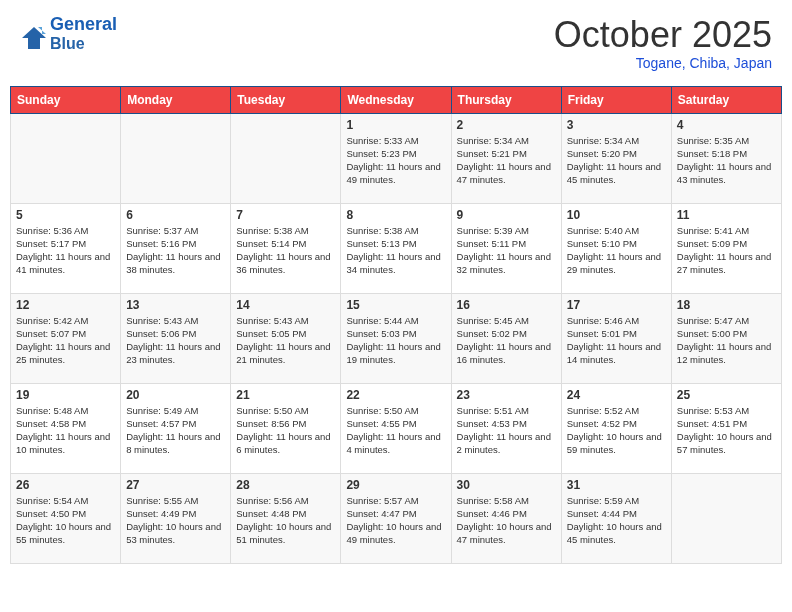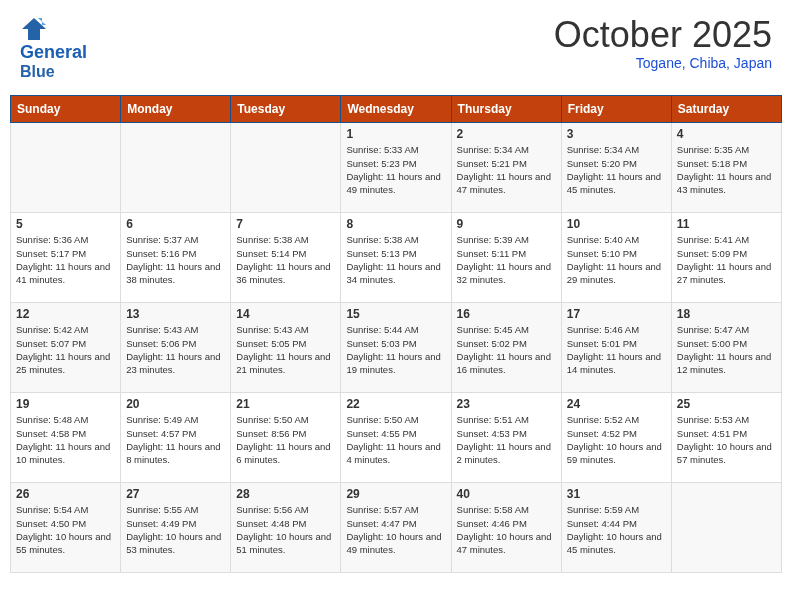--- a/index.html
+++ b/index.html
@@ -12,22 +12,21 @@
     }
     .header {
       display: flex;
       justify-content: space-between;
       align-items: flex-start;
       margin-bottom: 10px;
       padding: 5px 10px;
     }
     .logo {
       display: flex;
-      align-items: flex-start;
-      flex-direction: column;
+      align-items: flex-end;
     }
     .logo-text {
       font-size: 18px;
       font-weight: bold;
       color: #333;
       line-height: 1.1;
     }
     .logo-text span {
       color: #1a5fb4;
     }
@@ -48,21 +47,21 @@
     .location {
       font-size: 14px;
       color: #1d4ed8;
     }
     table {
       width: 100%;
       border-collapse: collapse;
       border: 1px solid #ccc;
     }
     th {
-      background-color: #c2410c;
+      background-color: #ef4444;
       color: #fff;
       font-size: 12px;
       font-weight: bold;
       text-align: left;
       padding: 6px 6px;
       border: 1px solid #1a4f8a;
     }
     td {
       vertical-align: top;
       width: 14.28%;
@@ -366,21 +365,21 @@
         </td>
         <td>
           <div class="day-num">29</div>
           <div class="day-info">
             <div>Sunrise: 5:57 AM</div>
             <div>Sunset: 4:47 PM</div>
             <div>Daylight: 10 hours and 49 minutes.</div>
           </div>
         </td>
         <td>
-          <div class="day-num">40</div>
+          <div class="day-num">30</div>
           <div class="day-info">
             <div>Sunrise: 5:58 AM</div>
             <div>Sunset: 4:46 PM</div>
             <div>Daylight: 10 hours and 47 minutes.</div>
           </div>
         </td>
         <td>
           <div class="day-num">31</div>
           <div class="day-info">
             <div>Sunrise: 5:59 AM</div>

